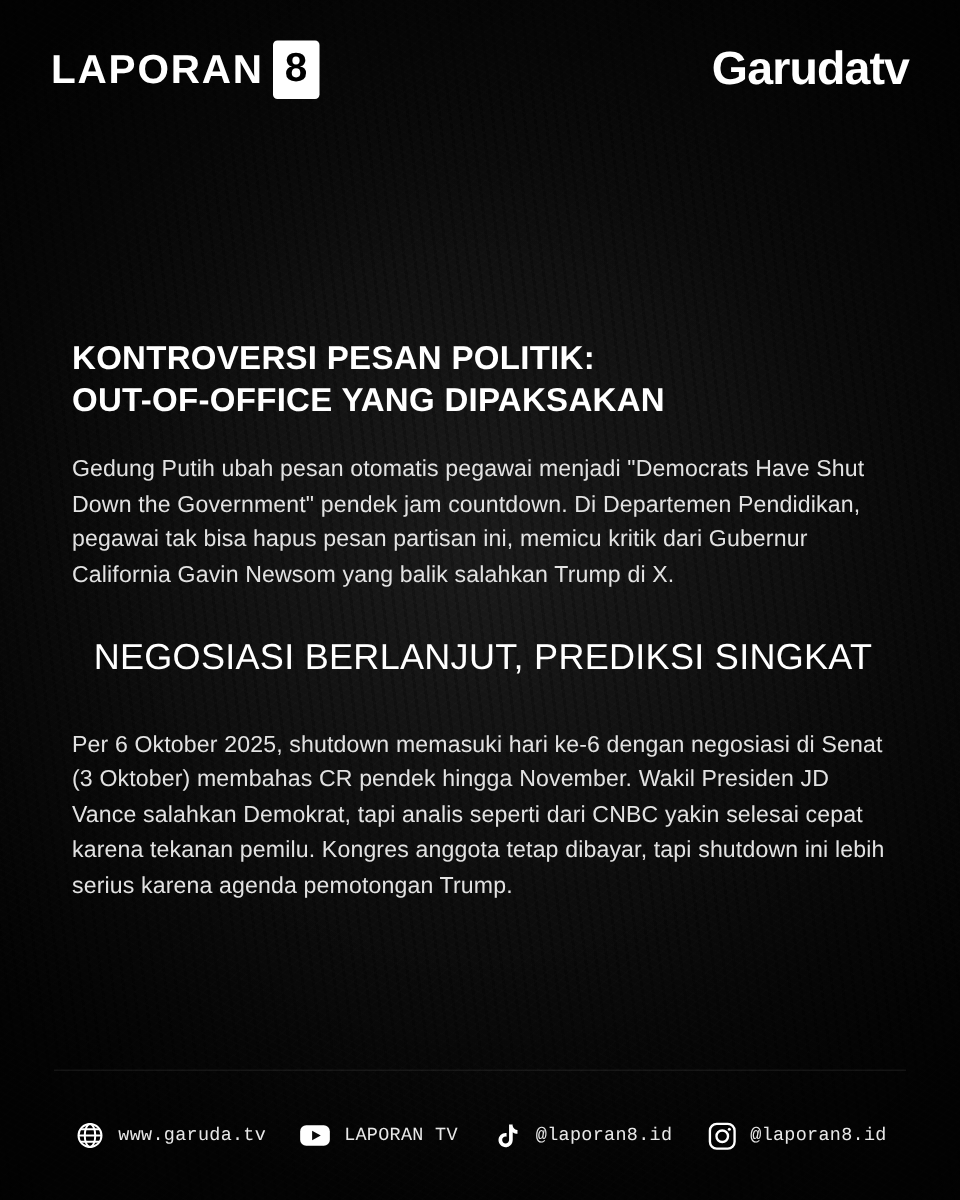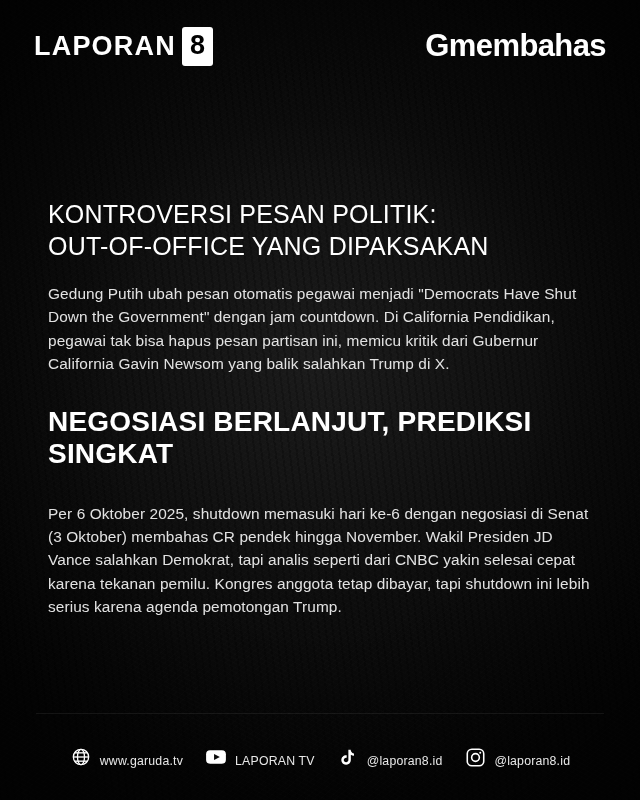--- a/index.html
+++ b/index.html
@@ -92,41 +92,43 @@
   
   .content {
     position: absolute;
     left: 48px;
     right: 44px;
     top: 198px;
     z-index: 3;
   }
   h1.headline {
     color: #fff;
-    font-size: 25px;
-    font-weight: 400;
+    font-size: 22px;
+    font-weight: 700;
     line-height: 1.28;
     letter-spacing: .2px;
     text-transform: uppercase;
+    margin-top: 27px;
   }
   h1.headline .line2 { display: block; }
   p.para {
     color: #e2e2e2;
     font-size: 15.4px;
     line-height: 1.52;
     margin-top: 20px;
     letter-spacing: .1px;
   }
   h2.subhead {
     color: #fff;
-    font-size: 28px;
-    font-weight: 700;
+    font-size: 24px;
+    font-weight: 400;
     letter-spacing: .2px;
     text-transform: uppercase;
     margin-top: 30px;
+    text-align: center;
   }
   p.para2 {
     color: #e2e2e2;
     font-size: 15.4px;
     line-height: 1.52;
     margin-top: 32px;
     letter-spacing: .1px;
   }
 
   
@@ -136,22 +138,23 @@
     bottom: 32px;
     display: flex;
     align-items: center;
     justify-content: center;
     gap: 22px;
     z-index: 3;
     padding: 0 34px;
   }
   .fitem {
     display: flex;
-    align-items: flex-end;
+    align-items: center;
     gap: 8px;
+    font-family: Liberation Mono, monospace;
   }
   .fitem span.flabel {
     color: #e8e8e8;
     font-size: 12.3px;
     letter-spacing: .2px;
   }
   .ficon {
     width: 22px;
     height: 22px;
     display: inline-flex;
@@ -175,30 +178,30 @@
   <div class="grain"></div>
   <div class="vignette"></div>
 
   <div class="header">
     <div class="brand-left">
       <span class="brand-word">LAPORAN</span>
       <span class="brand-badge">8</span>
     </div>
     <div class="brand-right">
       <span class="garuda-g">G</span>
-      <span class="garuda-rest">membahas</span>
+      <span class="garuda-rest">arudatv</span>
     </div>
   </div>
 
   <div class="content">
     <h1 class="headline">
       <span>KONTROVERSI PESAN POLITIK:</span>
       <span class="line2">OUT-OF-OFFICE YANG DIPAKSAKAN</span>
     </h1>
-    <p class="para">Gedung Putih ubah pesan otomatis pegawai menjadi "Democrats Have Shut Down the Government" dengan jam countdown. Di California Pendidikan, pegawai tak bisa hapus pesan partisan ini, memicu kritik dari Gubernur California Gavin Newsom yang balik salahkan Trump di X.</p>
+    <p class="para">Gedung Putih ubah pesan otomatis pegawai menjadi "Democrats Have Shut Down the Government" pendek jam countdown. Di Departemen Pendidikan, pegawai tak bisa hapus pesan partisan ini, memicu kritik dari Gubernur California Gavin Newsom yang balik salahkan Trump di X.</p>
     <h2 class="subhead">NEGOSIASI BERLANJUT, PREDIKSI SINGKAT</h2>
     <p class="para2">Per 6 Oktober 2025, shutdown memasuki hari ke-6 dengan negosiasi di Senat (3 Oktober) membahas CR pendek hingga November. Wakil Presiden JD Vance salahkan Demokrat, tapi analis seperti dari CNBC yakin selesai cepat karena tekanan pemilu. Kongres anggota tetap dibayar, tapi shutdown ini lebih serius karena agenda pemotongan Trump.</p>
   </div>
 
   <div class="hr-top"></div>
 
   <div class="footer">
 
     <div class="fitem">
       <span class="ficon">

